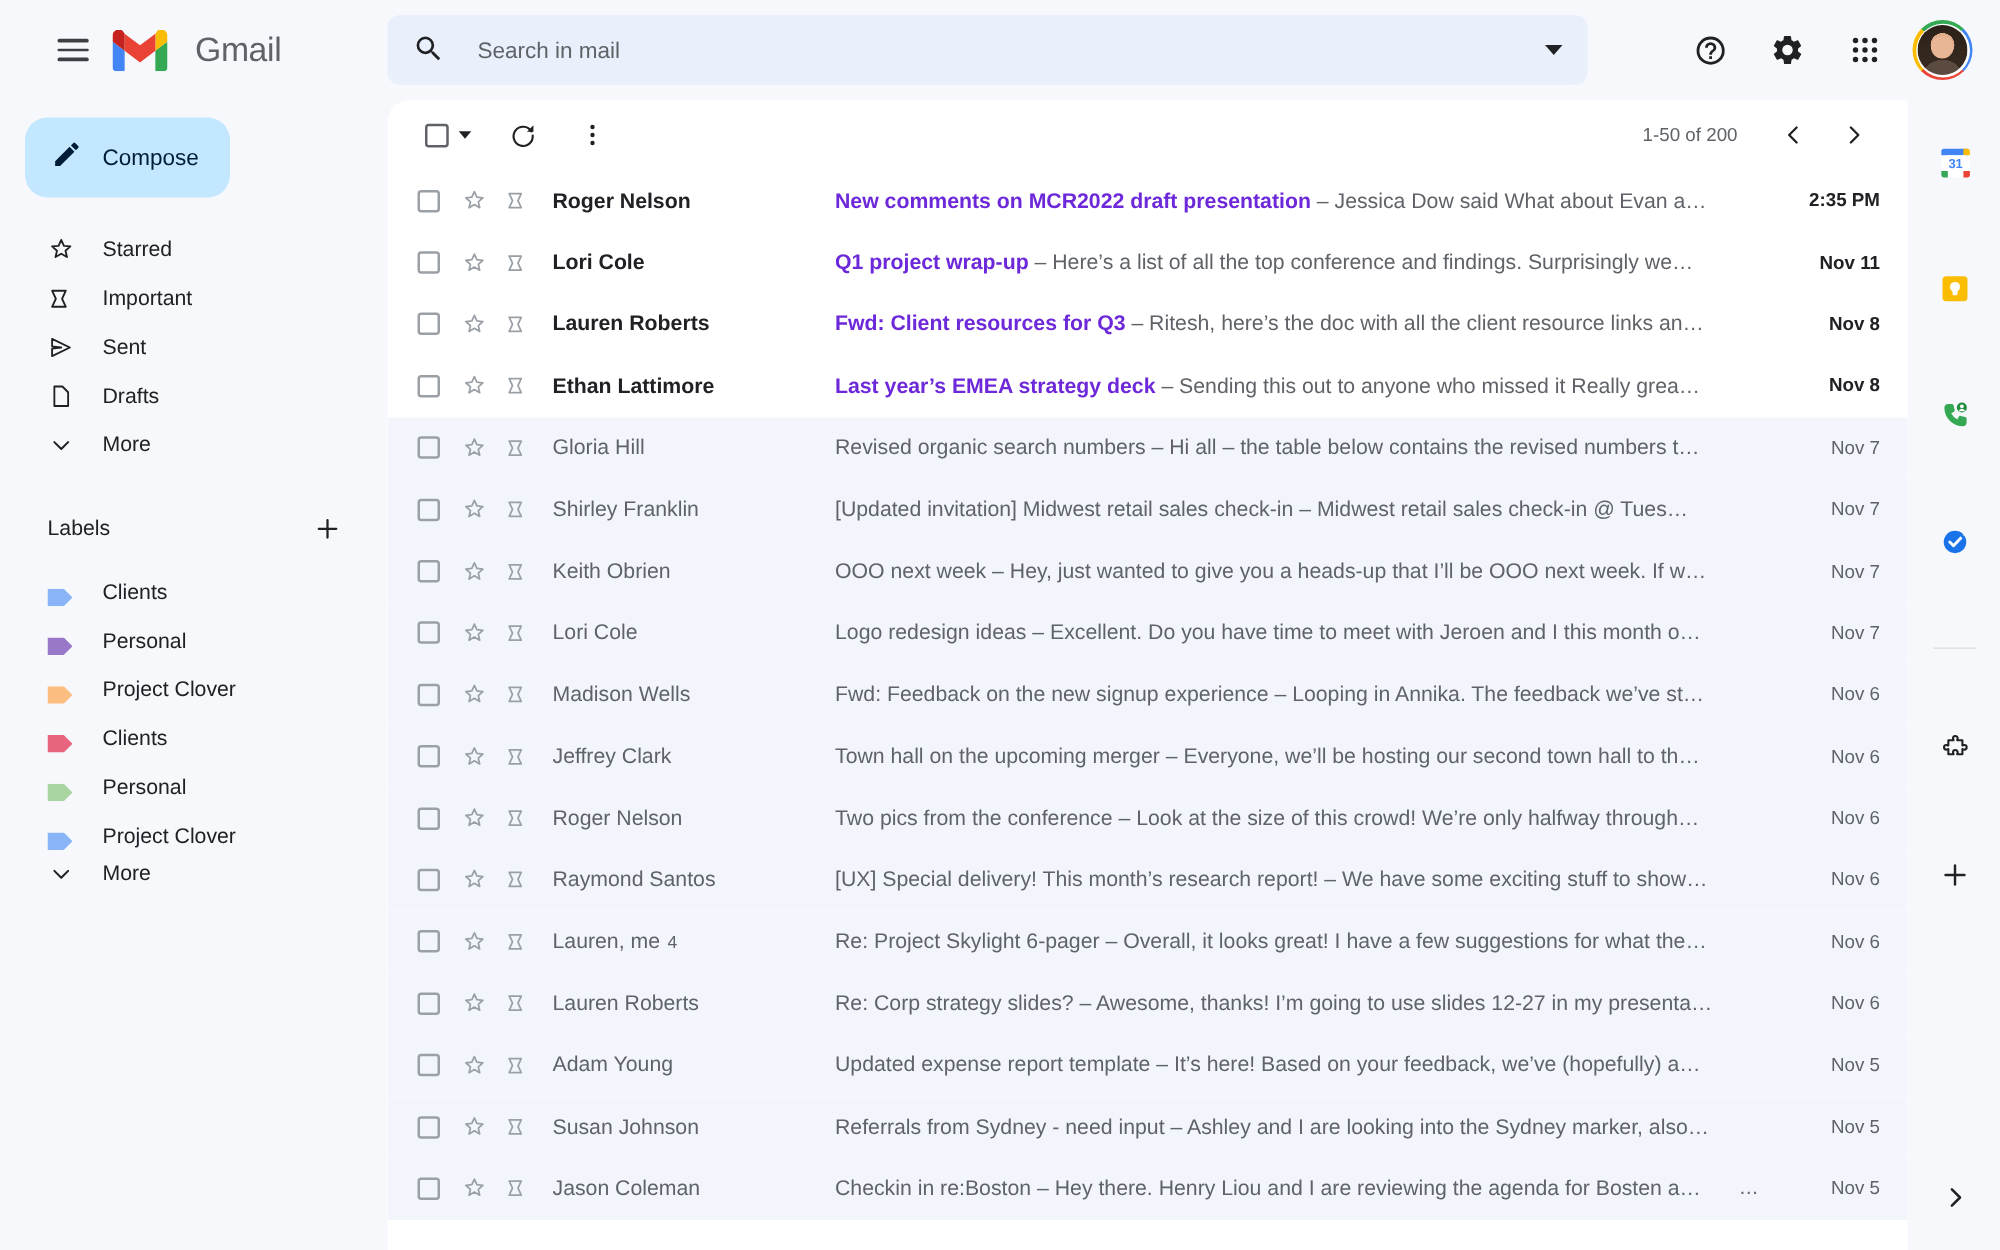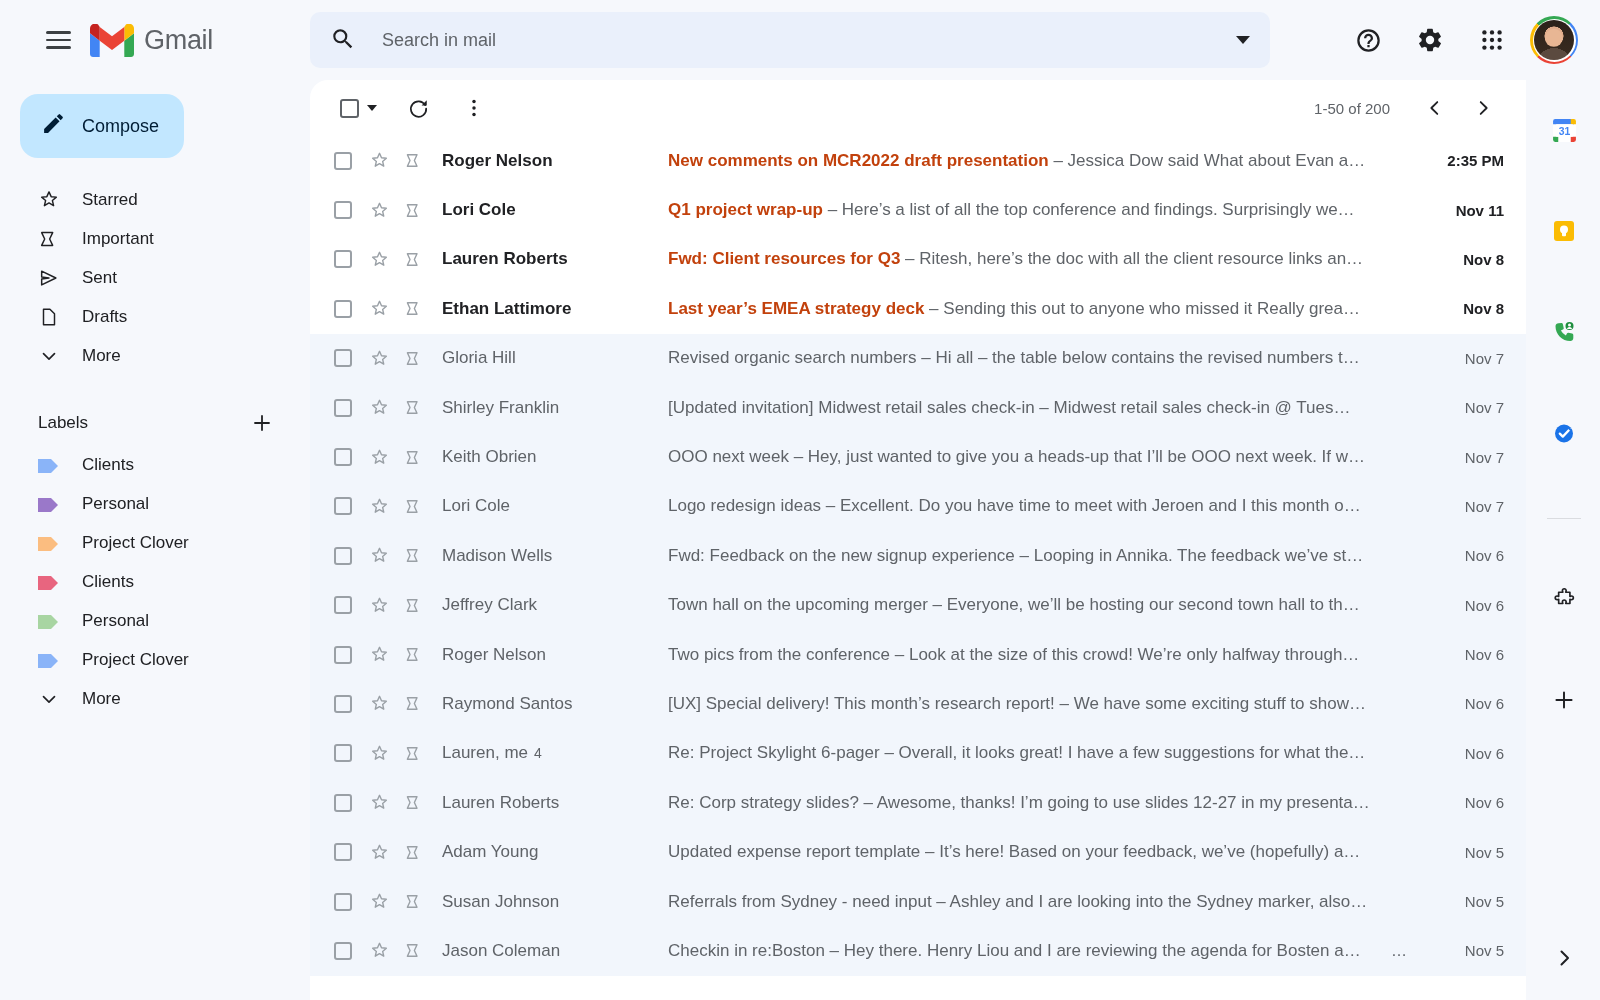--- a/index.html
+++ b/index.html
@@ -8,21 +8,21 @@
     background: #f6f8fc;
     font-family: "Liberation Sans", sans-serif;
     overflow: hidden;
   }
   #app { position: relative; width: 1600px; height: 1000px; display: flex; flex-direction: column; }
 
   
   .header { height: 80px; flex: 0 0 80px; display: flex; align-items: center; padding: 0 16px 0 36px; }
   .hamburger { width: 44px; height: 44px; display: flex; flex-direction: column; justify-content: center; align-items: center; gap: 5px; cursor: pointer; border-radius: 50%; }
   .hamburger span { display: block; width: 25px; height: 2.4px; background: #3c4043; border-radius: 2px; }
-  .brand { display: flex; align-items: center; gap: 10px; margin-left: 10px; width: 214px; }
+  .brand { display: flex; align-items: center; gap: 22px; margin-left: 10px; width: 214px; }
   .gmail-logo { width: 44px; height: 33px; }
   .brand-name { font-size: 27px; color: #5f6368; letter-spacing: -0.3px; font-weight: 400; }
 
   .search-wrap { flex: 0 0 auto; width: 960px; margin-left: 6px; }
   .searchbar {
     display: flex; align-items: center; height: 56px;
     background: #eaf0fb; border-radius: 10px; padding: 0 14px 0 20px;
   }
   .searchbar .s-icon { width: 28px; height: 28px; flex: 0 0 28px; margin-right: 24px; }
   .search-input { flex: 1; border: none; outline: none; background: transparent; font-size: 18px; color: #202124; font-family: "Liberation Sans", sans-serif; }
@@ -54,21 +54,21 @@
   .nav-list { padding-right: 17px; }
   .nav-item { display: flex; align-items: center; height: 39px; border-radius: 0 20px 20px 0; padding-left: 38px; cursor: pointer; font-size: 17px; color: #202124; }
   .nav-item .ni-icon { width: 22px; height: 22px; flex: 0 0 22px; margin-right: 22px; display: flex; align-items: center; justify-content: center; }
   .nav-item .ni-label { flex: 1; }
   .nav-item .ni-count { font-size: 15px; padding-right: 18px; }
   .nav-item.active { background: #d3e3fd; color: #001d35; font-weight: bold; }
 
   .labels-head { display: flex; align-items: center; height: 44px; margin-top: 26px; padding-left: 38px; padding-right: 35px; }
   .labels-head .lh-title { font-size: 17px; color: #202124; flex: 1; }
   .lh-plus { width: 26px; height: 26px; display: flex; align-items: center; justify-content: center; cursor: pointer; }
-  .label-item { display: flex; align-items: center; height: 39px; padding-left: 38px; cursor: pointer; font-size: 17px; color: #202124; border-radius: 0 20px 20px 0; }
+  .label-item { display: flex; align-items: flex-end; height: 39px; padding-left: 38px; cursor: pointer; font-size: 17px; color: #202124; border-radius: 0 20px 20px 0; }
   .tag { width: 20px; height: 14px; flex: 0 0 20px; margin-right: 24px; }
 
   
   .main { flex: 1; min-width: 0; display: flex; flex-direction: column; padding-right: 2px; }
   .listpane { flex: 1; background: #fff; border-radius: 18px 0 0 0; overflow: hidden; display: flex; flex-direction: column; min-height: 0; }
   .toolbar { height: 56px; flex: 0 0 56px; display: flex; align-items: center; padding: 0 22px 0 24px; }
   .tb-check { display: flex; align-items: center; gap: 8px; cursor: pointer; padding: 6px; }
   .cb { width: 19px; height: 19px; border: 2px solid #5f6368; border-radius: 3px; }
   .cb-sm { width: 18px; height: 18px; border: 2px solid #9aa0a6; border-radius: 3px; }
   .tb-caret { width: 0; height: 0; border-left: 5px solid transparent; border-right: 5px solid transparent; border-top: 6px solid #202124; }
@@ -80,21 +80,21 @@
   .rows { flex: 1; overflow: hidden; }
   .row { display: flex; align-items: center; height: 49.4px; padding: 0 22px 0 24px; cursor: pointer; background: #fff; }
   .row.read { background: #f2f6fc; }
   .row .c-cb { flex: 0 0 18px; margin-right: 16px; display: flex; align-items: center; }
   .row .c-star { flex: 0 0 22px; margin-right: 12px; display: flex; align-items: center; justify-content: center; cursor: pointer; }
   .row .c-imp { flex: 0 0 22px; margin-right: 18px; display: flex; align-items: center; justify-content: center; cursor: pointer; }
   .row .c-sender { flex: 0 0 226px; font-size: 17px; color: #5f6368; overflow: hidden; white-space: nowrap; text-overflow: ellipsis; padding-right: 8px; }
   .row.unread .c-sender { color: #202124; font-weight: bold; }
   .row .c-sender .tcount { font-size: 14px; color: #5f6368; margin-left: 6px; font-weight: normal; }
   .row .c-msg { flex: 1; min-width: 0; font-size: 17px; color: #5f6368; overflow: hidden; white-space: nowrap; text-overflow: ellipsis; }
-  .row.unread .c-msg .subj { color: #c2410c; font-weight: bold; text-align: right; }
+  .row.unread .c-msg .subj { color: #6d28d9; font-weight: bold; text-align: right; }
   .row .c-attach { flex: 0 0 26px; text-align: center; color: #5f6368; font-size: 16px; }
   .row .c-date { flex: 0 0 92px; text-align: right; font-size: 15px; color: #5f6368; padding-left: 10px; }
   .row.unread .c-date { color: #202124; font-weight: bold; }
 
   
   .rail { width: 72px; flex: 0 0 72px; display: flex; flex-direction: column; align-items: center; padding-top: 28px; position: relative; gap: 32px; }
   .rail-icon { width: 44px; height: 44px; display: flex; align-items: center; justify-content: center; margin-bottom: 25px; border-radius: 50%; cursor: pointer; }
   .rail-div { width: 34px; height: 1px; background: #dadce0; margin: 6px 0 26px 0; }
   .rail-expand { position: absolute; bottom: 22px; left: 50%; transform: translateX(-50%); width: 40px; height: 40px; display: flex; align-items: center; justify-content: center; cursor: pointer; }
 </style>

